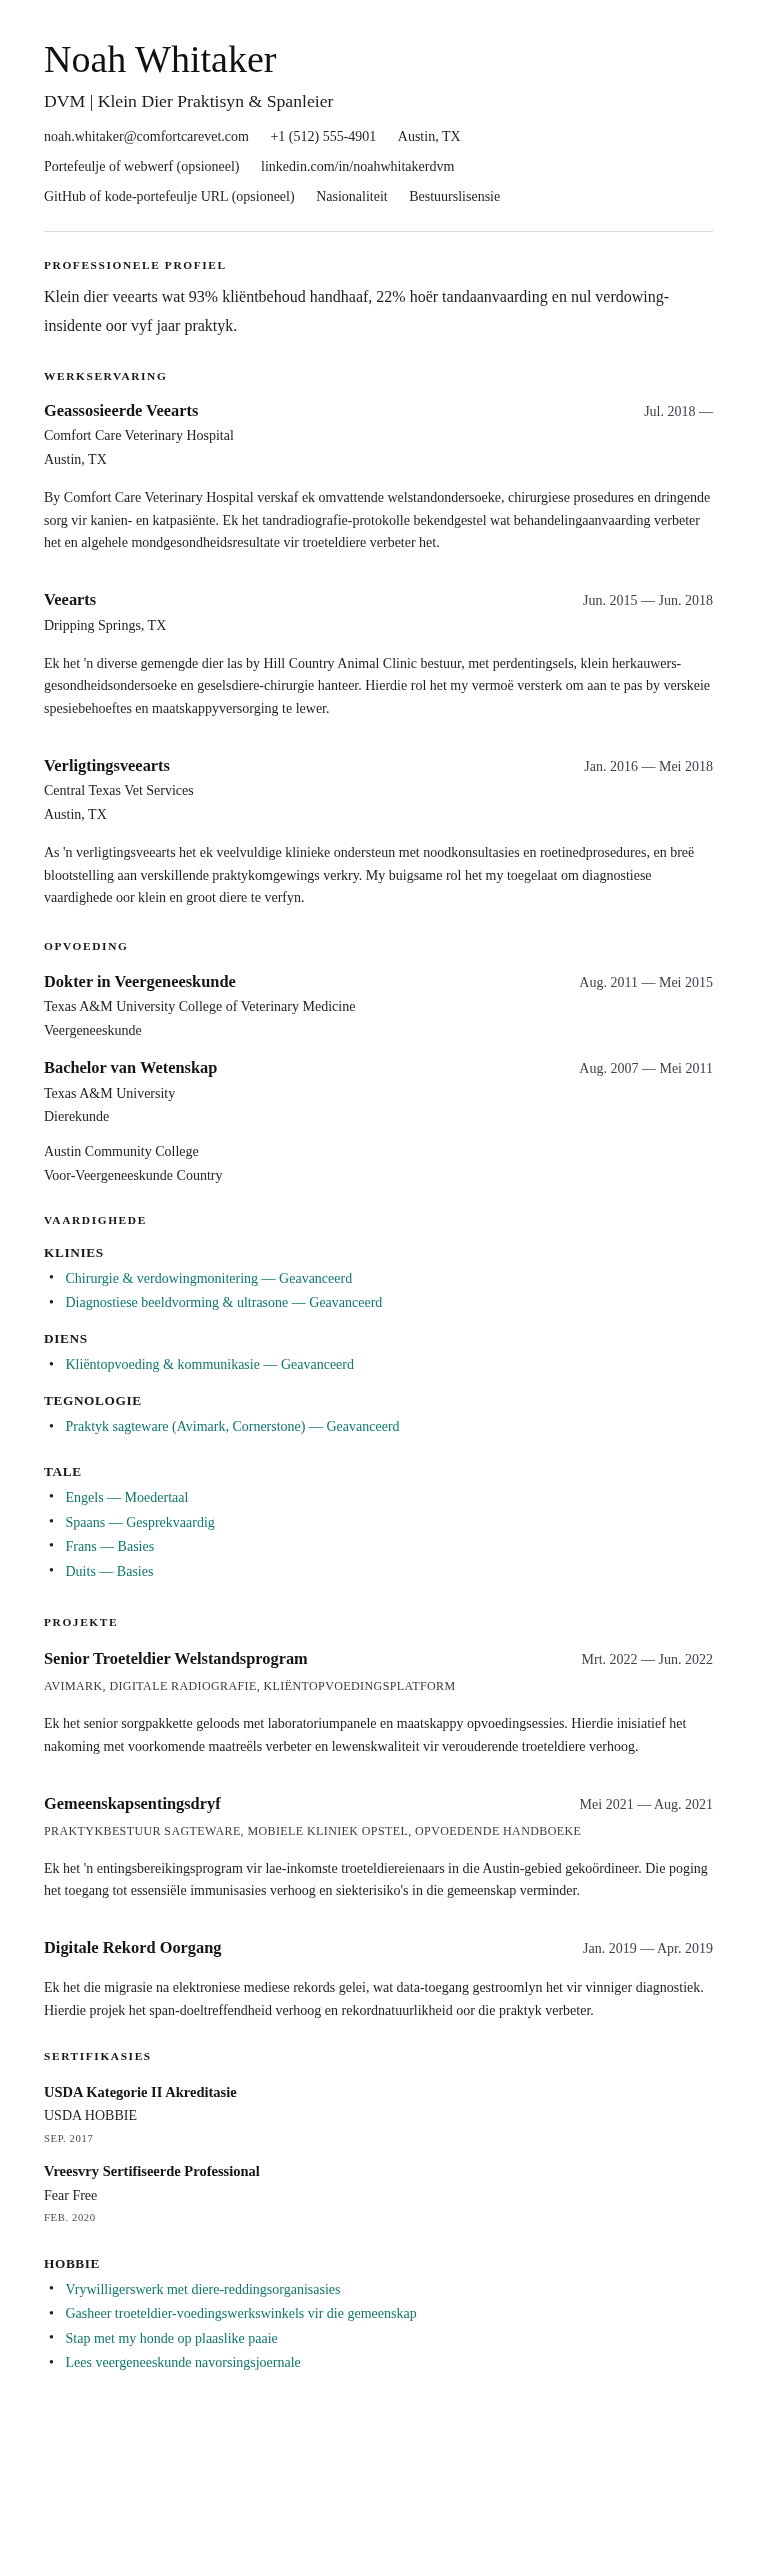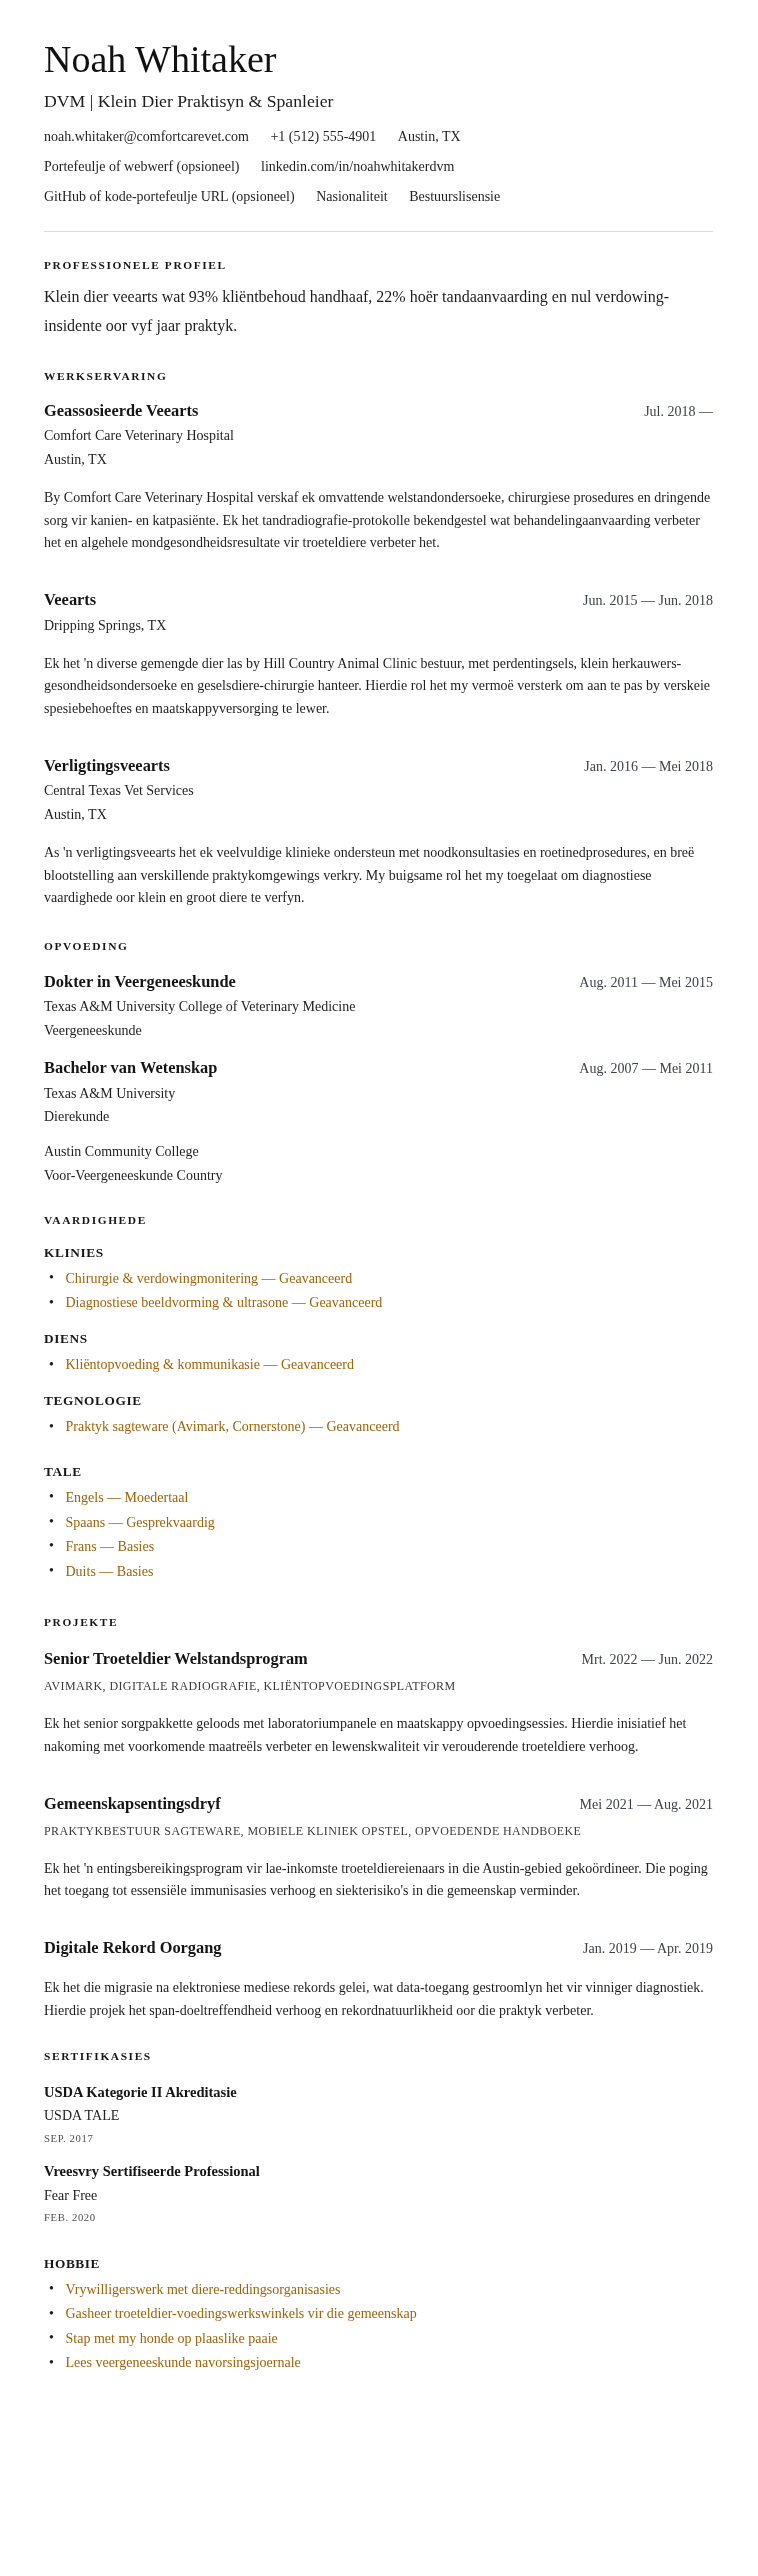--- a/index.html
+++ b/index.html
@@ -71,21 +71,21 @@
     margin: 19px 0 0;
     color: #181818;
   }
   .bullet-list { list-style: none; margin: 8.8px 0 0; padding: 0; }
   .bullet-list li {
     font-size: 14px;
     line-height: 1.3;
     padding-left: 21.5px;
     position: relative;
     margin-top: 6.3px;
-    color: #a16207;
+    color: #0f766e;
   }
   .bullet-list li::before {
     content: "•";
     position: absolute;
     left: 5px;
     top: -0.6px;
     color: #1e1e1e;
   }
   .tags { font-size: 12px; letter-spacing: 0.4px; color: #3a3a3a; margin-top: 10px; }
 
@@ -243,21 +243,21 @@
       </div>
       <p class="entry-desc">Ek het die migrasie na elektroniese mediese rekords gelei, wat data-toegang gestroomlyn het vir vinniger diagnostiek. Hierdie projek het span-doeltreffendheid verhoog en rekordnatuurlikheid oor die praktyk verbeter.</p>
     </article>
   </section>
 
   <section class="sec-certs">
     <h2 class="sec-heading">SERTIFIKASIES</h2>
 
     <article class="cert-entry">
       <h3 class="cert-title">USDA Kategorie II Akreditasie</h3>
-      <div class="cert-org">USDA TALE</div>
+      <div class="cert-org">USDA HOBBIE</div>
       <div class="cert-date">SEP. 2017</div>
     </article>
 
     <article class="cert-entry">
       <h3 class="cert-title">Vreesvry Sertifiseerde Professional</h3>
       <div class="cert-org">Fear Free</div>
       <div class="cert-date">FEB. 2020</div>
     </article>
   </section>
 

